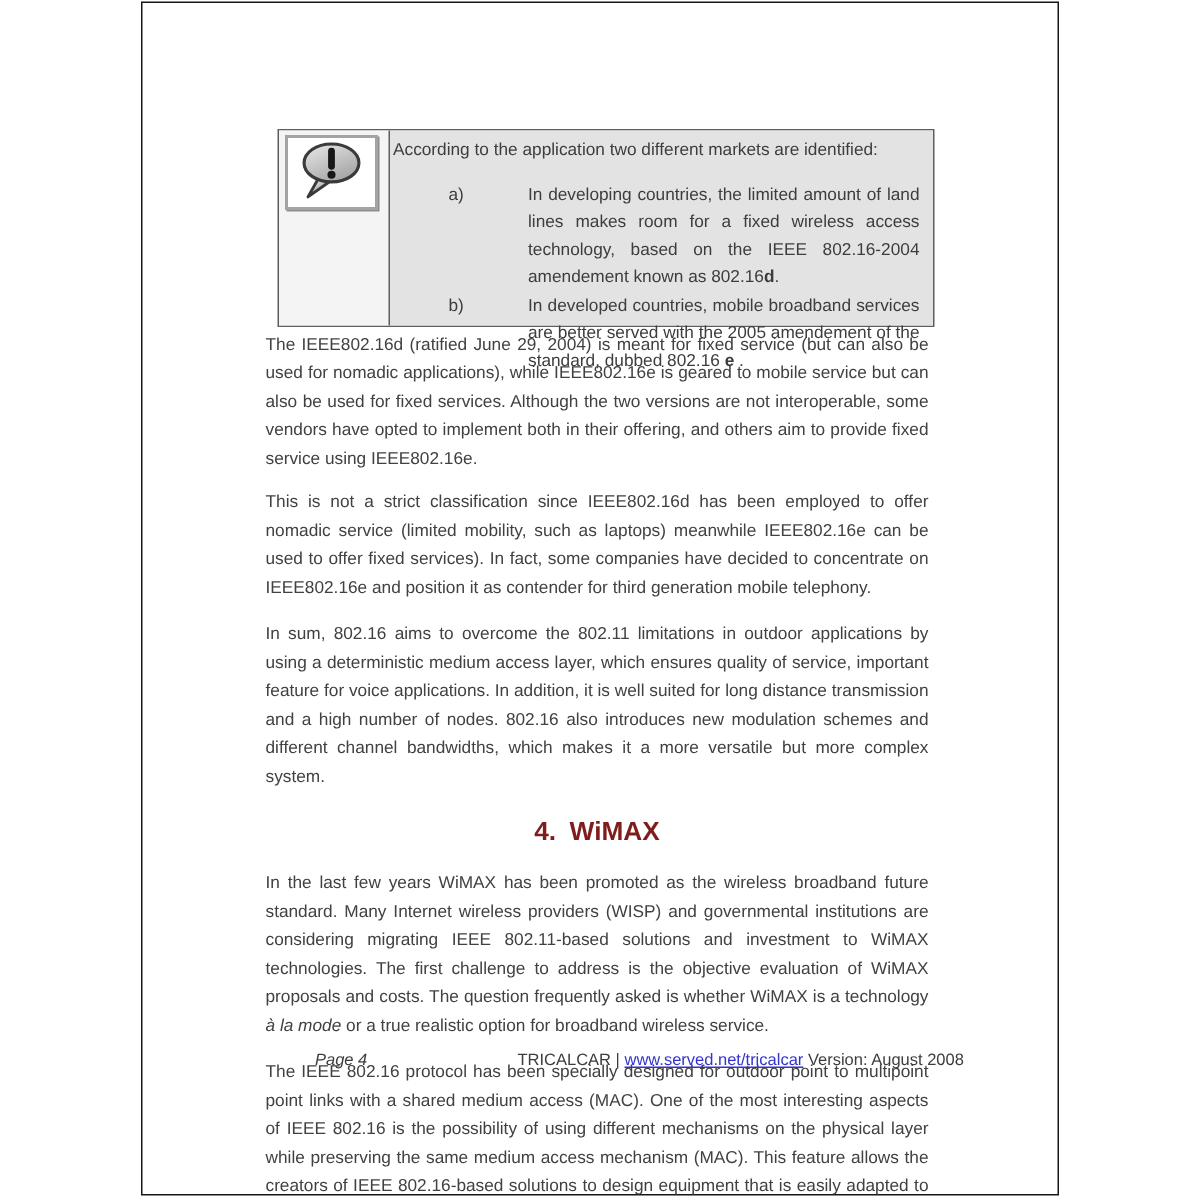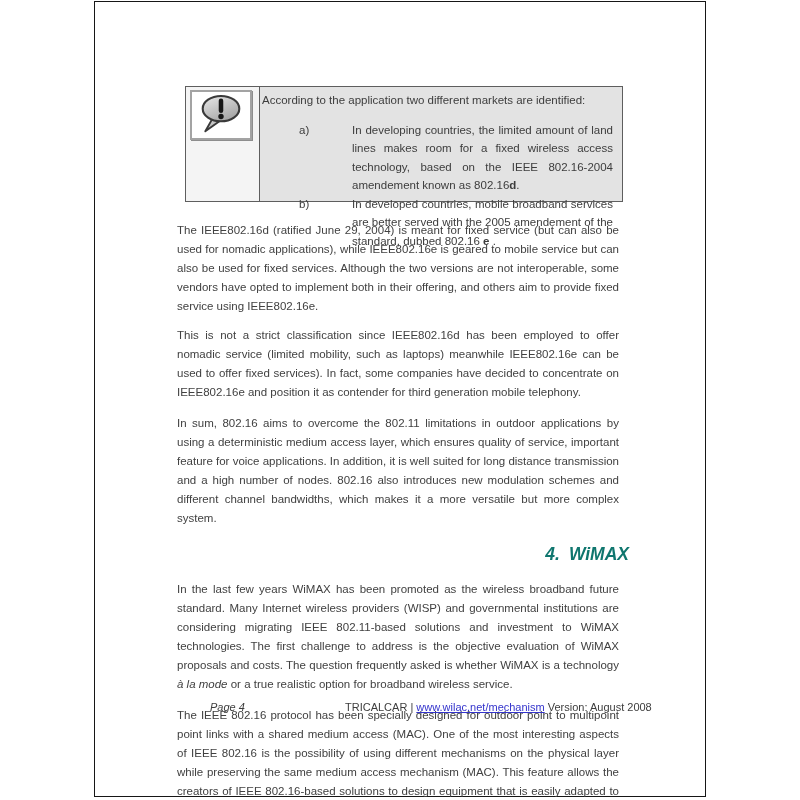--- a/index.html
+++ b/index.html
@@ -7,21 +7,21 @@
     width:800px;height:800px;background:#ffffff;position:relative;
     font-family:"Liberation Sans","DejaVu Sans",sans-serif;
     color:#414141;overflow:hidden;
   }
   .page{
     position:absolute;left:94px;top:1px;width:612px;height:796px;
     border:1.5px solid #161616;background:#ffffff;box-sizing:border-box;
   }
   
   .callout{
-    position:absolute;left:90px;top:84px;width:438px;height:116px;
+    position:absolute;left:90px;top:84px;width:438px;height:132px;
     border:1px solid #5e5e5e;box-sizing:border-box;display:flex;
   }
   .callout-iconcell{
     width:74px;flex:none;background:#f4f4f4;border-right:1px solid #5e5e5e;
     box-sizing:border-box;position:relative;
   }
   .icon-box{
     position:absolute;left:4px;top:3px;width:62px;height:50px;
     background:#ffffff;border:2px solid #a3a3a3;box-sizing:border-box;
     box-shadow:1px 1px 0 #8d8d8d;display:flex;align-items:center;justify-content:center;
@@ -36,22 +36,22 @@
   .c-itemtext{flex:1;text-align:justify;margin-left:32px;}
   .seg-bold{font-weight:bold;}
   
   .content{
     position:absolute;left:72px;top:209px;width:462px;
     font-size:11.5px;line-height:19px;color:#414141;
   }
   .content p{margin:10px;text-align:justify;}
   .p-gap{margin-top:12px !important;}
   .heading{
-    margin:14px 0 14px 0;font-size:17.5px;font-weight:bold;color:#0f766e;
-    line-height:24px;text-align:right;font-style:italic;
+    margin:14px 0 14px 0;font-size:17.5px;font-weight:bold;color:#7f1d1d;
+    line-height:24px;text-align:center;
   }
   .heading .h-title{margin-left:9px;}
   .seg-italic{font-style:italic;}
   
   .footer{position:absolute;left:0;top:699px;width:100%;font-size:11px;color:#3d3d3d;}
   .f-pageno{position:absolute;left:115px;top:0;font-style:italic;}
   .f-center{position:absolute;left:250px;top:0;white-space:nowrap;}
   .f-link{color:#3333cc;text-decoration:underline;cursor:pointer;}
 </style>
 </head>
@@ -95,16 +95,16 @@
     <p>The IEEE802.16d (ratified June 29, 2004) is meant for fixed service (but can also be used for nomadic applications), while IEEE802.16e is geared to mobile service but can also be used for fixed services. Although the two versions are not interoperable, some vendors have opted to implement both in their offering, and others aim to provide fixed service using IEEE802.16e.</p>
     <p>This is not a strict classification since IEEE802.16d has been employed to offer nomadic service (limited mobility, such as laptops) meanwhile IEEE802.16e can be used to offer fixed services). In fact, some companies have decided to concentrate on IEEE802.16e and position it as contender for third generation mobile telephony.</p>
     <p class="p-gap">In sum, 802.16 aims to overcome the 802.11 limitations in outdoor applications by using a deterministic medium access layer, which ensures quality of service, important feature for voice applications. In addition, it is well suited for long distance transmission and a high number of nodes. 802.16 also introduces new modulation schemes and different channel bandwidths, which makes it a more versatile but more complex system.</p>
     <h2 class="heading"><span>4.</span><span class="h-title">WiMAX</span></h2>
     <p><span>In the last few years WiMAX has been promoted as the wireless broadband future standard. Many Internet wireless providers (WISP) and governmental institutions are considering migrating IEEE 802.11-based solutions and investment to WiMAX technologies. The first challenge to address is the objective evaluation of WiMAX proposals and costs. The question frequently asked is whether WiMAX is a technology </span><span class="seg-italic">à la mode</span><span> or a true realistic option for broadband wireless service.</span></p>
     <p class="p-gap">The IEEE 802.16 protocol has been specially designed for outdoor point to multipoint point links with a shared medium access (MAC). One of the most interesting aspects of IEEE 802.16 is the possibility of using different mechanisms on the physical layer while preserving the same medium access mechanism (MAC). This feature allows the creators of IEEE 802.16-based solutions to design equipment that is easily adapted to any spectrum band. The gear share most of the components, except the physical layer logic and the RF.</p>
   </div>
 
   <div class="footer">
     <span class="f-pageno">Page 4</span>
-    <span class="f-center"><span>TRICALCAR |</span> <span class="f-link">www.wilac.net/mechanism</span> <span>Version: August 2008</span></span>
+    <span class="f-center"><span>TRICALCAR |</span> <span class="f-link">www.served.net/tricalcar</span> <span>Version: August 2008</span></span>
   </div>
 
 </div>
 
 </body></html>

